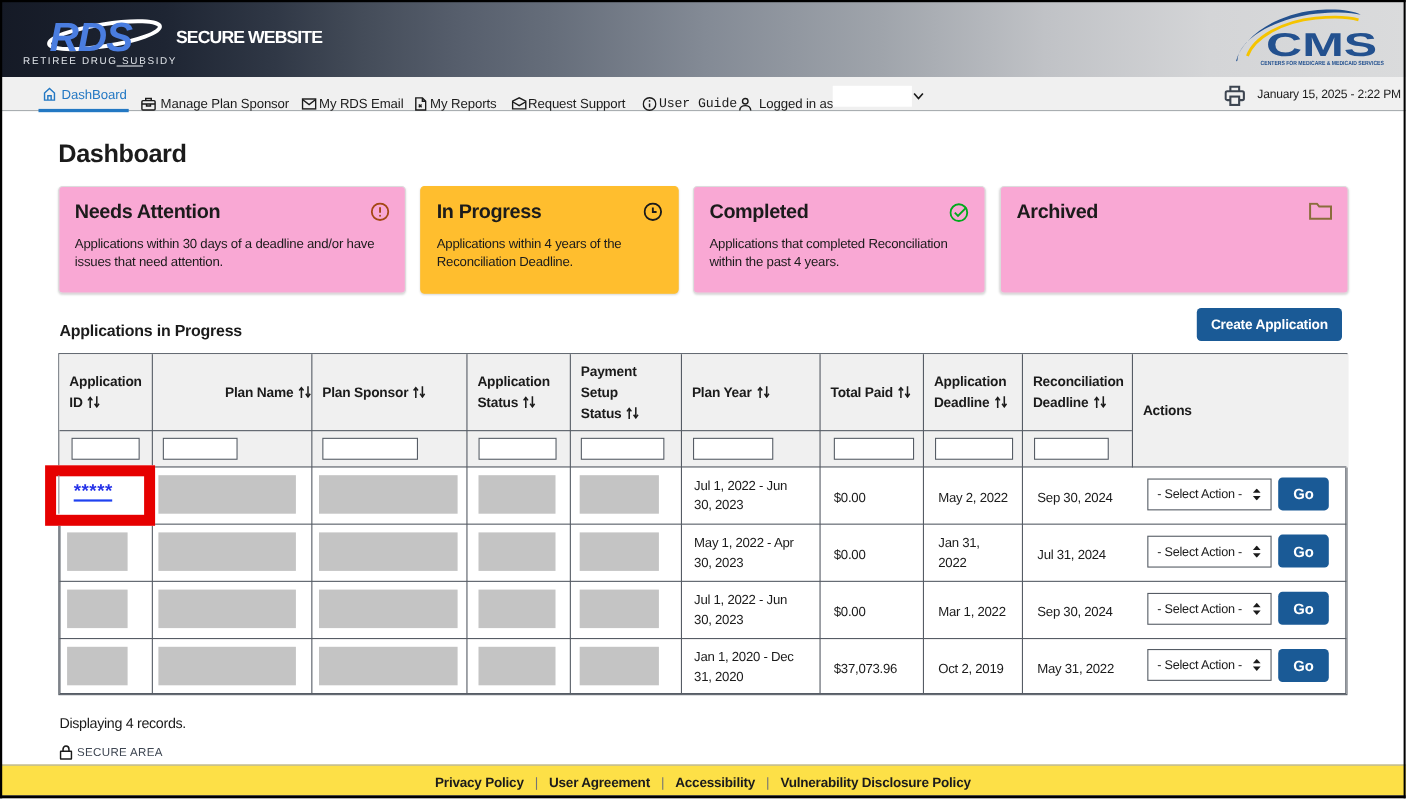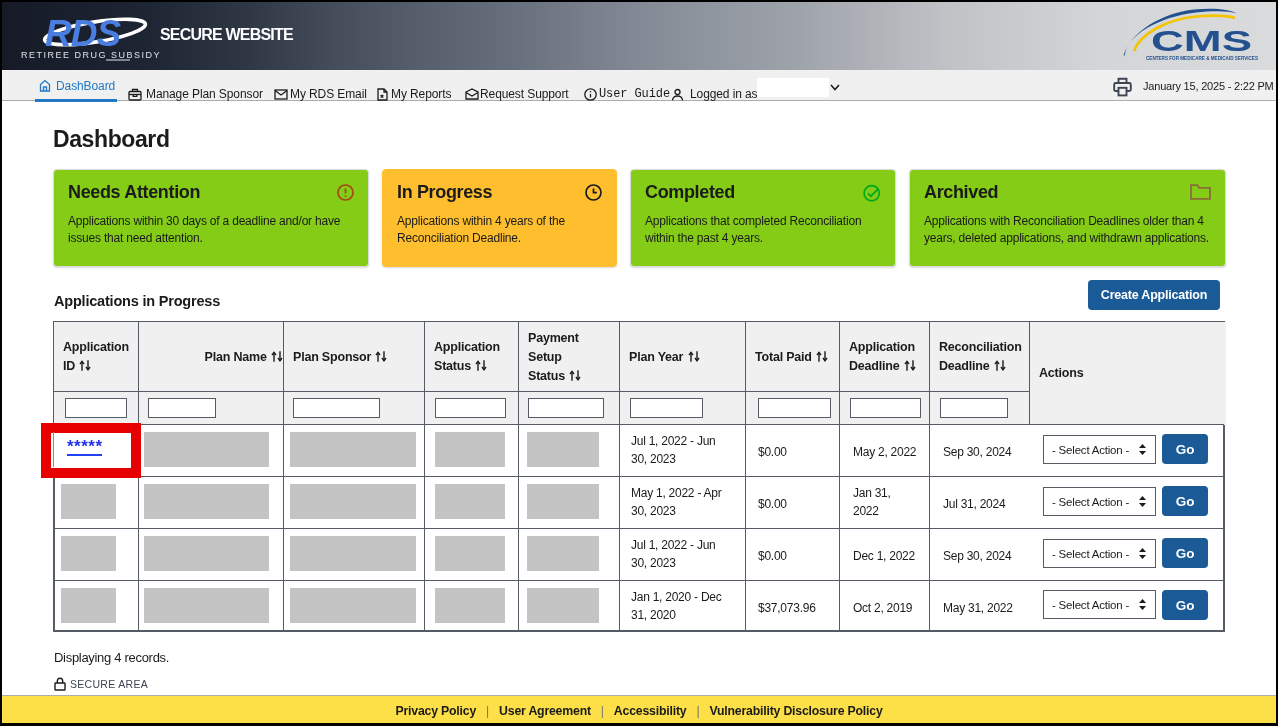--- a/index.html
+++ b/index.html
@@ -12,21 +12,21 @@
   background:linear-gradient(to right,#151a26 0%,#1e2533 11.7%,#303846 19.6%,#444c59 25.8%,#575f6d 32.9%,#656d7a 39.1%,#838a95 50.1%,#9fa4ab 62.6%,#c0c2c6 74.3%,#d4d5d7 86.1%,#dadbdc 100%); }
 .sw { position:absolute; left:160px; top:26px; color:#fff; font-weight:bold; font-size:16px; letter-spacing:-0.8px; }
 
 .nav { position:absolute; left:0; top:70px; width:1278px; height:31px; background:#f0f0f0; border-bottom:1px solid #a9aeb1; }
 .nav-item { position:absolute; top:70px; height:30px; padding-top:18px; display:flex; align-items:center; font-size:12px; letter-spacing:-0.1px; color:#1b1b1b; white-space:nowrap; }
 .nav-item svg { margin-right:4px; }
 .nav-item.active { color:#2378c3; border-bottom:3px solid #2378c3; height:32px; }
 .date { position:absolute; top:70px; height:30px; padding-top:2px; display:flex; align-items:center; font-size:11px; letter-spacing:-0.2px; }
 
 .h1 { position:absolute; left:53px; top:126px; font-size:23px; font-weight:bold; letter-spacing:-0.4px; }
-.card { position:absolute; top:169px; height:98px; background:#84cc16; border:1px solid #dcdcdc; border-radius:4px; box-shadow:0 1px 2px rgba(0,0,0,0.15); padding:12px 14px; }
+.card { position:absolute; top:169px; height:98px; background:#f9a8d4; border:1px solid #dcdcdc; border-radius:4px; box-shadow:0 1px 2px rgba(0,0,0,0.15); padding:12px 14px; }
 .card.yellow { background:#ffbe2e; border-color:#ffbe2e; }
 .card h2 { font-size:18px; font-weight:bold; letter-spacing:-0.35px; }
 .card .desc { margin-top:10px; font-size:12px; letter-spacing:-0.2px; line-height:17px; color:#1b1b1b; white-space:nowrap; }
 .card .cicon { position:absolute; top:14px; right:14px; }
 .sect { position:absolute; left:54px; top:293px; font-size:14.5px; font-weight:bold; letter-spacing:-0.2px; }
 .btn-create { position:absolute; left:1088px; top:280px; width:132px; height:30px; background:#1a5a96; color:#fff; font-weight:bold; font-size:12.5px; border-radius:4px; display:flex; align-items:center; justify-content:center; letter-spacing:-0.2px; }
 
 .tbl { position:absolute; left:53px; top:321px; width:1172px; height:311px; border:1px solid #565c65; box-shadow:inset 0 0 0 1px #565c65; }
 .vline { position:absolute; top:0; bottom:0; width:1px; background:#565c65; z-index:3; }
 .hline { position:absolute; left:0; right:0; height:1px; background:#565c65; z-index:3; }
@@ -157,21 +157,20 @@
           <circle cx="8.7" cy="9.3" r="7.6"></circle>
           <path d="M5 9.3 L7.9 12.2 L15.5 4.6"></path>
         </svg></div>
     <div class="desc">Applications that completed Reconciliation<br>within the past 4 years.</div>
   </div>
   <div class="card" style="left:909px; width:317px;">
     <h2>Archived</h2>
     <div class="cicon"><svg width="21" height="16" viewBox="0 0 21 16" fill="none" stroke="#8a6d3b" stroke-width="1.8">
           <path d="M1 14.8 V1.2 H7.2 L9.3 3.8 H20 V14.8 Z"></path>
         </svg></div>
-    <div class="desc">Applications with Reconciliation Deadlines older than 4<br>years, deleted applications, and withdrawn applications.</div>
   </div>
 
   <div class="sect">Applications in Progress</div>
   <div class="btn-create">Create Application</div>
 
   <div class="tbl">
 
     <div style="position:absolute;left:0;top:0;width:100%;height:103px;background:#f0f0f0;"></div>
 
     <div class="vline" style="left:84px;"></div>
@@ -324,21 +323,21 @@
   <div class="rowtxt" style="left:631px;top:431.5px;">Jul 1, 2022 - Jun<br>30, 2023</div>
   <div class="rowtxt" style="left:758px;top:443px;">$0.00</div>
   <div class="rowtxt" style="left:853px;top:443px;">May 2, 2022</div>
   <div class="rowtxt" style="left:943px;top:443px;">Sep 30, 2024</div>
   <div class="rowtxt" style="left:631px;top:483.5px;">May 1, 2022 - Apr<br>30, 2023</div>
   <div class="rowtxt" style="left:758px;top:495px;">$0.00</div>
   <div class="rowtxt" style="left:853px;top:483.5px;">Jan 31,<br>2022</div>
   <div class="rowtxt" style="left:943px;top:495px;">Jul 31, 2024</div>
   <div class="rowtxt" style="left:631px;top:535.5px;">Jul 1, 2022 - Jun<br>30, 2023</div>
   <div class="rowtxt" style="left:758px;top:547px;">$0.00</div>
-  <div class="rowtxt" style="left:853px;top:547px;">Dec 1, 2022</div>
+  <div class="rowtxt" style="left:853px;top:547px;">Mar 1, 2022</div>
   <div class="rowtxt" style="left:943px;top:547px;">Sep 30, 2024</div>
   <div class="rowtxt" style="left:631px;top:587.5px;">Jan 1, 2020 - Dec<br>31, 2020</div>
   <div class="rowtxt" style="left:758px;top:599px;">$37,073.96</div>
   <div class="rowtxt" style="left:853px;top:599px;">Oct 2, 2019</div>
   <div class="rowtxt" style="left:943px;top:599px;">May 31, 2022</div>
 
   <div class="sel" style="left:1043px;top:435px;">- Select Action -<svg style="position:absolute;right:8px;" width="9" height="11" viewBox="0 0 9 11">
         <path d="M4.5 0 L8 4 H1 Z" fill="#1b1b1b"></path>
         <path d="M4.5 11 L8 7 H1 Z" fill="#1b1b1b"></path>
       </svg></div>

